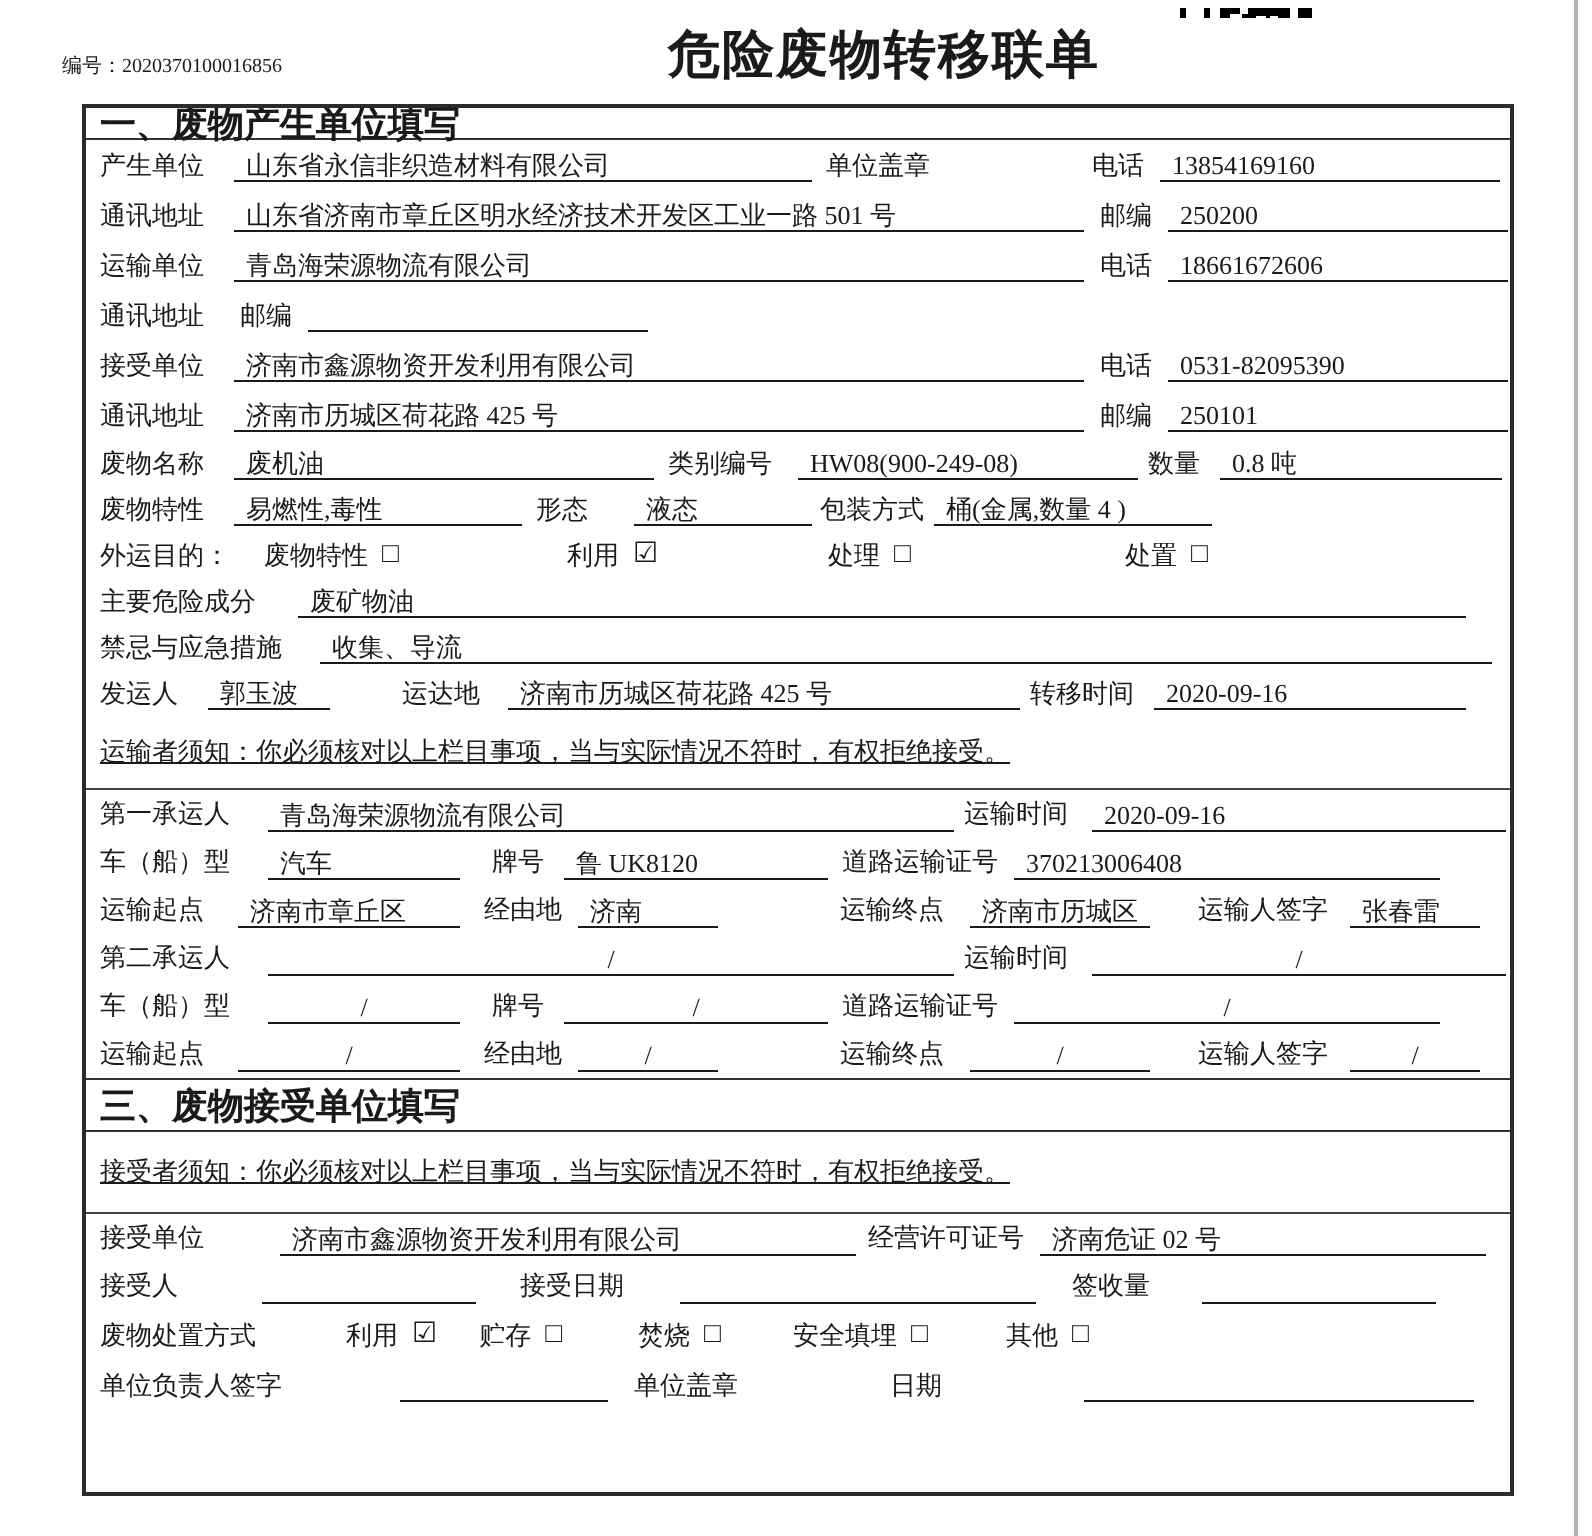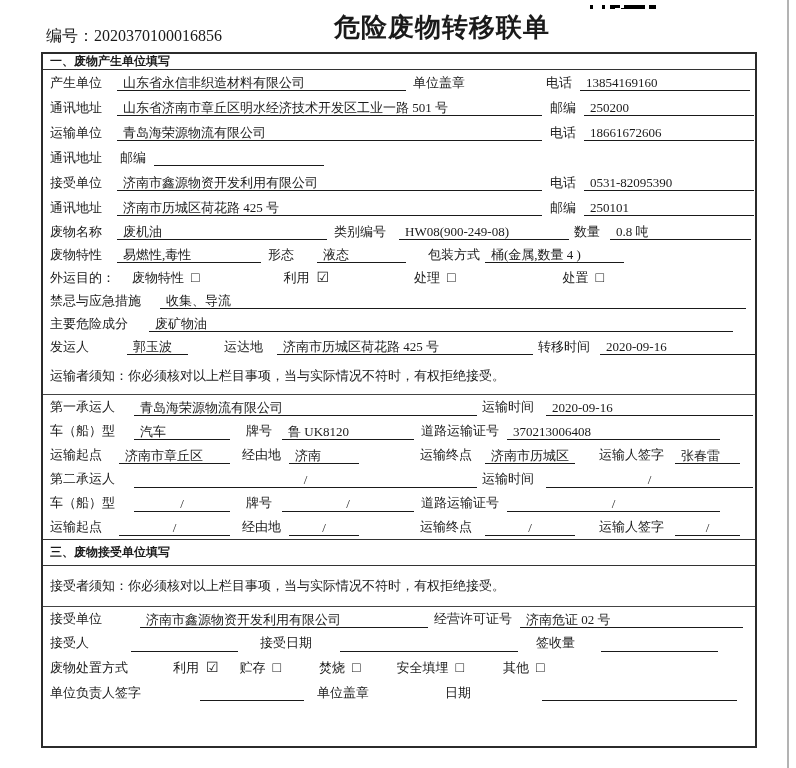--- a/index.html
+++ b/index.html
@@ -1,35 +1,35 @@
 <!DOCTYPE html>
 <html><head>
 <meta charset="utf-8">
 <style>
   html,body{margin:0;padding:0;background:#fff;}
   #page{position:relative;width:796px;height:768px;background:#fff;overflow:hidden;
         font-family:"Liberation Serif","DejaVu Serif",serif;color:#1a1a1a;}
   .sans{font-family:"Liberation Sans","DejaVu Sans",sans-serif;}
 
   
-  .doc-number{position:absolute;left:46px;top:26px;font-size:16px;white-space:nowrap;}
+  .doc-number{position:absolute;left:31px;top:26px;font-size:10px;white-space:nowrap;}
   .doc-title{position:absolute;left:334px;top:10px;font-size:26px;font-weight:bold;
              letter-spacing:1px;white-space:nowrap;}
   .qr{position:absolute;left:588px;top:0;width:68px;height:9px;overflow:hidden;}
   .edge-line{position:absolute;left:787px;top:0;width:2px;height:768px;background:#b3b3b3;}
 
   
   .form{position:absolute;left:41px;top:52px;width:716px;height:696px;
         border:2px solid #2b2b2b;box-sizing:border-box;
         display:flex;flex-direction:column;overflow:hidden;font-size:13px;}
-  .sec-h{flex:none;display:flex;align-items:center;font-weight:bold;font-size:12px;
+  .sec-h{flex:none;display:flex;align-items:center;font-weight:bold;font-size:18px;
          padding-left:7px;border-bottom:1.5px solid #333;}
   .sec-h.bt{border-top:1.5px solid #333;}
   .notice{flex:none;display:flex;align-items:center;padding-left:7px;
-          border-bottom:1px solid #444;}
+          border-bottom:1px solid #444;text-decoration:underline;}
   .row{flex:none;display:flex;align-items:center;padding-left:7px;box-sizing:border-box;
        white-space:nowrap;}
   .lb{flex:none;}
   .ul{flex:none;display:inline-block;border-bottom:1px solid #1a1a1a;height:17px;
       line-height:17px;padding-left:6px;box-sizing:border-box;overflow:hidden;}
   .ul.c{text-align:center;padding-left:0;}
   .opt{flex:none;display:inline-flex;align-items:center;}
   .box{margin-left:7px;font-size:14px;line-height:14px;}
 
   .footer{position:absolute;left:48px;top:751px;font-size:13px;white-space:nowrap;}
@@ -113,21 +113,21 @@
       <span class="ul" style="width:170px;margin-left:13px">HW08(900-249-08)</span>
       <span class="lb" style="margin-left:5px">数量</span>
       <span class="ul" style="width:141px;margin-left:10px">0.8 吨</span>
     </div>
 
     <div class="row" style="height:23px">
       <span class="lb" style="width:62px">废物特性</span>
       <span class="ul" style="width:144px;margin-left:5px">易燃性,毒性</span>
       <span class="lb" style="margin-left:7px">形态</span>
       <span class="ul" style="width:89px;margin-left:23px">液态</span>
-      <span class="lb" style="margin-left:22px">包装方式</span>
+      <span class="lb" style="margin-left:4px">包装方式</span>
       <span class="ul" style="width:139px;margin-left:5px">桶(金属,数量 4 )</span>
     </div>
 
     <div class="row" style="height:23px">
       <span class="lb">外运目的：</span>
       <span class="opt" style="margin-left:17px">
           <span>废物特性</span>
           <span class="box">□</span>
         </span>
       <span class="opt" style="margin-left:84px">
@@ -138,33 +138,33 @@
           <span>处理</span>
           <span class="box">□</span>
         </span>
       <span class="opt" style="margin-left:107px">
           <span>处置</span>
           <span class="box">□</span>
         </span>
     </div>
 
     <div class="row" style="height:23px">
+      <span class="lb" style="width:88px">主要危险成分</span>
+      <span class="ul" style="width:584px;margin-left:11px">废矿物油</span>
+    </div>
+
+    <div class="row" style="height:23px">
       <span class="lb" style="width:102px">禁忌与应急措施</span>
       <span class="ul" style="width:586px;margin-left:8px">收集、导流</span>
     </div>
 
-    <div class="row" style="height:23px">
-      <span class="lb" style="width:88px">主要危险成分</span>
-      <span class="ul" style="width:584px;margin-left:11px">废矿物油</span>
-    </div>
-
 
     <div class="row" style="height:23px">
       <span class="lb" style="width:54px">发运人</span>
-      <span class="ul" style="width:61px;margin-left:23px">郭玉波</span>
+      <span class="ul" style="width:61px;margin-left:0">郭玉波</span>
       <span class="lb" style="margin-left:36px">运达地</span>
       <span class="ul" style="width:256px;margin-left:14px">济南市历城区荷花路 425 号</span>
       <span class="lb" style="margin-left:5px">转移时间</span>
       <span class="ul" style="width:156px;margin-left:10px">2020-09-16</span>
     </div>
 
 
     <div class="notice" style="height:36px">运输者须知：你必须核对以上栏目事项，当与实际情况不符时，有权拒绝接受。</div>
 
     <div class="row" style="height:24px">

